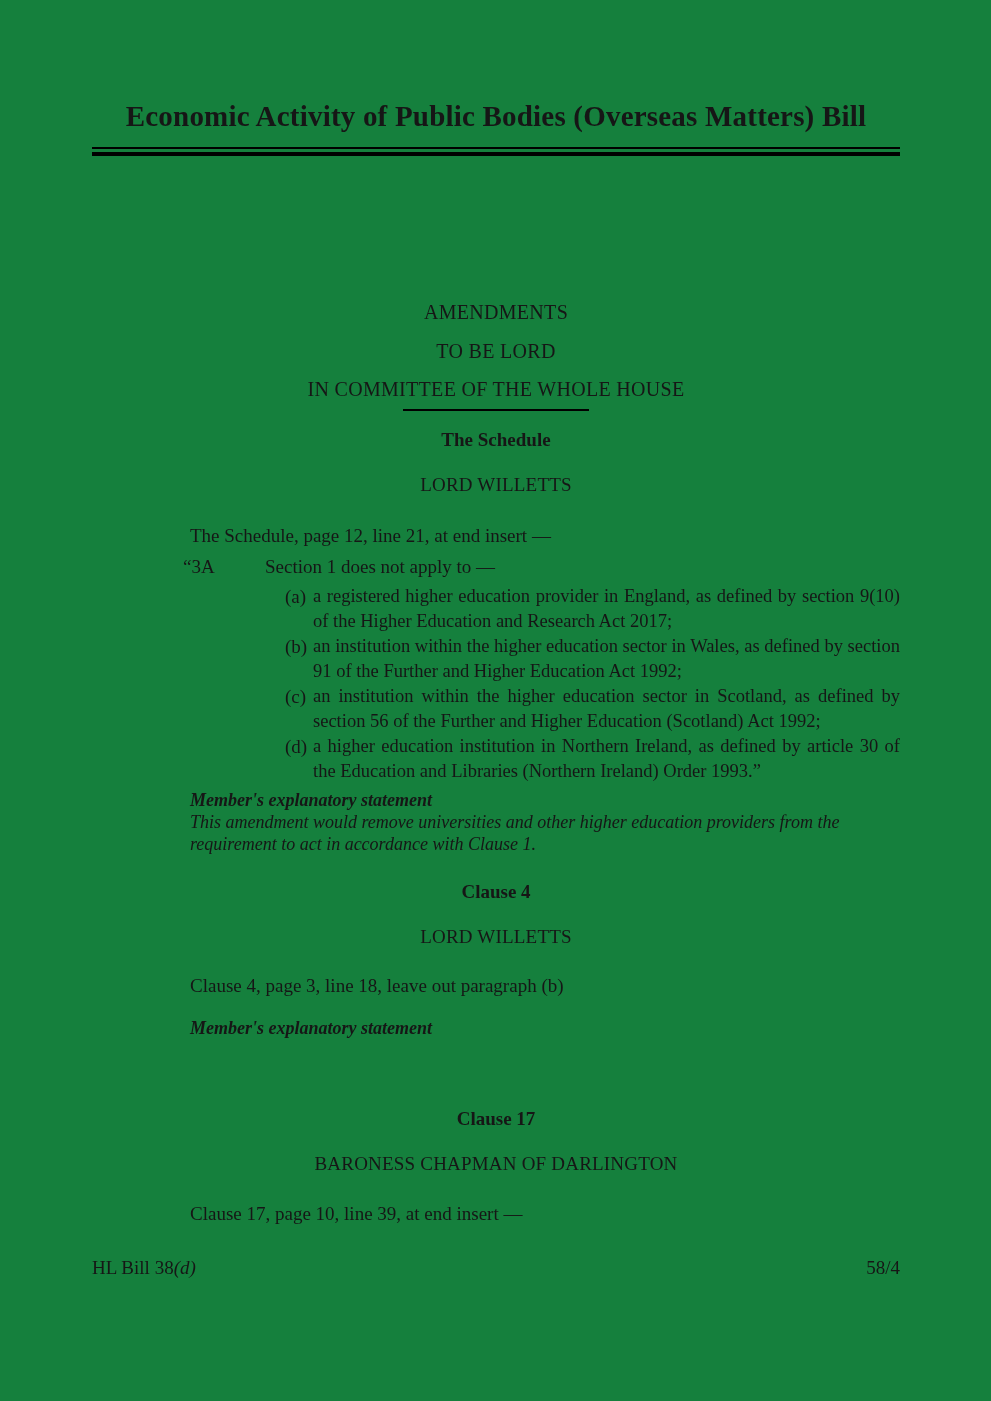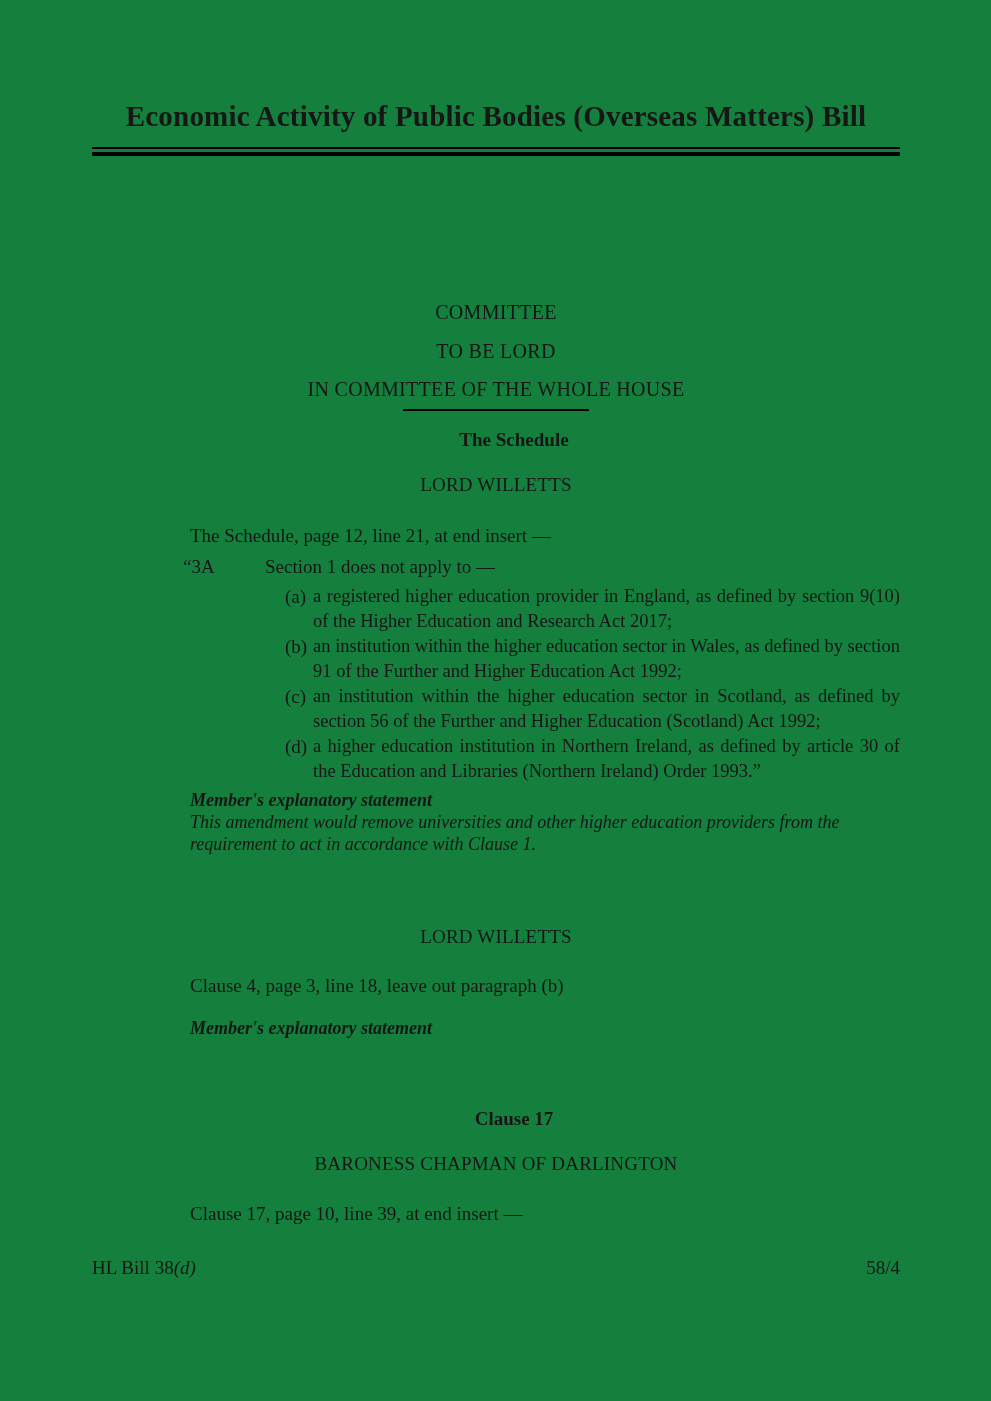--- a/index.html
+++ b/index.html
@@ -32,21 +32,21 @@
     letter-spacing: 0.3px;
   }
   .mh1 { top: 301px; }
   .mh2 { top: 340px; }
   .mh3 { top: 378px; }
   .committee-rule {
     left: 403px; top: 409px; width: 186px;
     border-top: 2px solid #000;
   }
   .section-heading {
-    left: 110px; width: 808px;
+    left: 92px; width: 808px;
     font-size: 19px; font-weight: bold; text-align: center;
   }
   .mover-name {
     left: 92px; width: 808px;
     font-size: 19px; text-align: center;
     letter-spacing: 0.2px;
   }
   .instruction {
     left: 190px; width: 710px;
     font-size: 19px; line-height: 25px;
@@ -77,21 +77,21 @@
   .footer-left span { display: inline; }
 </style>
 </head>
 <body>
 
 <div class="page">
 
   <div class="abs bill-title">Economic Activity of Public Bodies (Overseas Matters) Bill</div>
   <div class="abs title-rule"></div>
 
-  <div class="abs meta-heading mh1">COMMITTEE</div>
+  <div class="abs meta-heading mh1">AMENDMENTS</div>
   <div class="abs meta-heading mh2">TO BE LORD</div>
   <div class="abs meta-heading mh3">IN COMMITTEE OF THE WHOLE HOUSE</div>
   <div class="abs committee-rule"></div>
 
   <div class="abs section-heading" style="top:429px;">The Schedule</div>
   <div class="abs mover-name" style="top:474px;">LORD WILLETTS</div>
   <div class="abs instruction" style="top:523px;">The Schedule, page 12, line 21, at end insert —</div>
 
   <div class="abs amendment" style="top:554px;">
     <div class="amend-lead-row">
@@ -116,20 +116,21 @@
         <div class="item-text">a higher education institution in Northern Ireland, as defined by article 30 of the Education and Libraries (Northern Ireland) Order 1993.”</div>
       </div>
     </div>
   </div>
 
   <div class="abs explanatory" style="top:789px;">
     <div class="exp-heading">Member's explanatory statement</div>
     <div class="exp-body">This amendment would remove universities and other higher education providers from the requirement to act in accordance with Clause 1.</div>
   </div>
 
+  <div class="abs section-heading" style="top:881px;">Clause 4</div>
   <div class="abs mover-name" style="top:926px;">LORD WILLETTS</div>
   <div class="abs instruction" style="top:973px;">Clause 4, page 3, line 18, leave out paragraph (b)</div>
 
   <div class="abs explanatory" style="top:1017px;">
     <div class="exp-heading">Member's explanatory statement</div>
   </div>
 
   <div class="abs section-heading" style="top:1108px;">Clause 17</div>
   <div class="abs mover-name" style="top:1153px;">BARONESS CHAPMAN OF DARLINGTON</div>
   <div class="abs instruction" style="top:1201px;">Clause 17, page 10, line 39, at end insert —</div>

